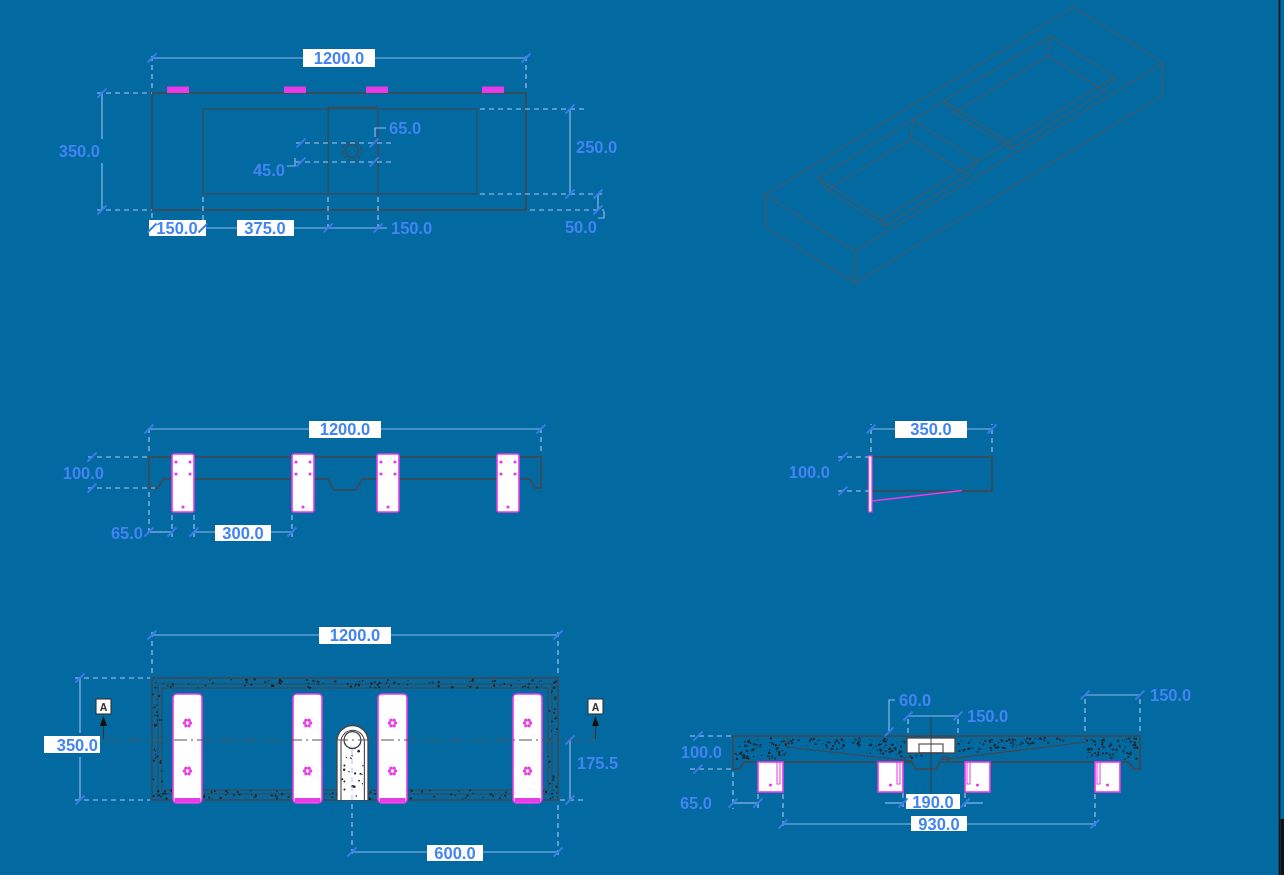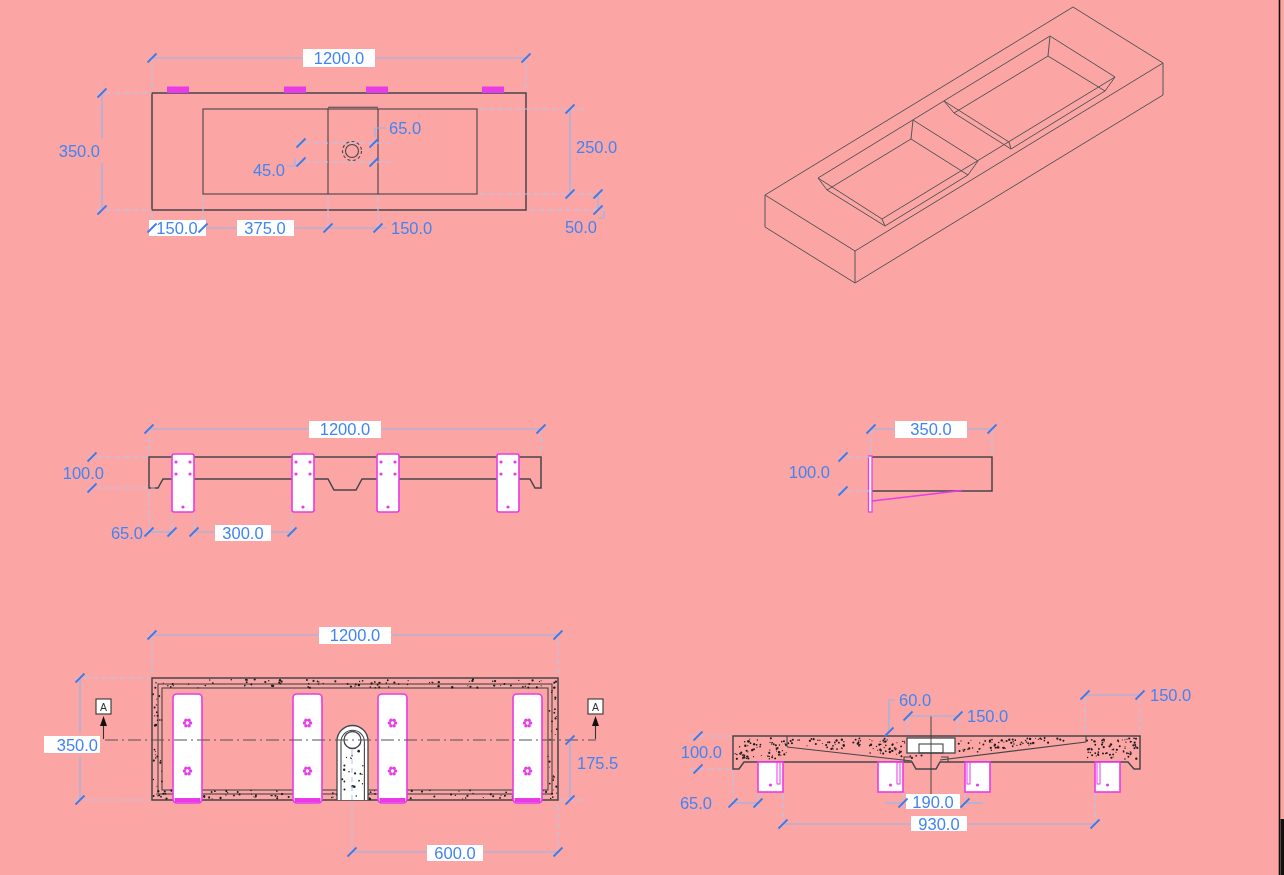--- a/index.html
+++ b/index.html
@@ -1,17 +1,17 @@
 <!DOCTYPE html>
 <html style="--dim_text: #4184f3; --dim_line: #8fb7ee; --dim_dash: #abc9f4; --tick: #3a7bea; --magenta: #e83be8; --line_dark: #454549; --speckle: #1d1d1d; --section_line: #555555; --border: #111111;"><head>
 <meta charset="utf-8">
 <style>
   html,body{margin:0;padding:0;background:#fff;}
-  #canvas{position:relative;width:1284px;height:875px;background:#fca5a5;overflow:hidden;
-          font-family:"Liberation Sans",sans-serif;}
+  #canvas{position:relative;width:1284px;height:875px;background:#0369a1;overflow:hidden;
+          font-family:"Liberation Sans",sans-serif;font-weight:bold;}
   svg{position:absolute;left:0;top:0;}
   .geo{stroke:var(--line_dark);stroke-width:1.5;fill:none;stroke-linejoin:miter;}
   .geo1{stroke:var(--line_dark);stroke-width:1.1;fill:none;}
   .geow{stroke:var(--line_dark);stroke-width:1.3;fill:#fff;}
   .iso{stroke:#565656;stroke-width:1;fill:none;}
   .mag{stroke:var(--magenta);stroke-width:1.6;fill:#fff;}
   .magln{stroke:var(--magenta);stroke-width:1.4;fill:none;}
   .magfill{fill:var(--magenta);stroke:none;}
   .dimline{stroke:var(--dim_line);stroke-width:1.2;fill:none;}
   .dimdash{stroke:var(--dim_dash);stroke-width:1.1;fill:none;stroke-dasharray:5 4;}

